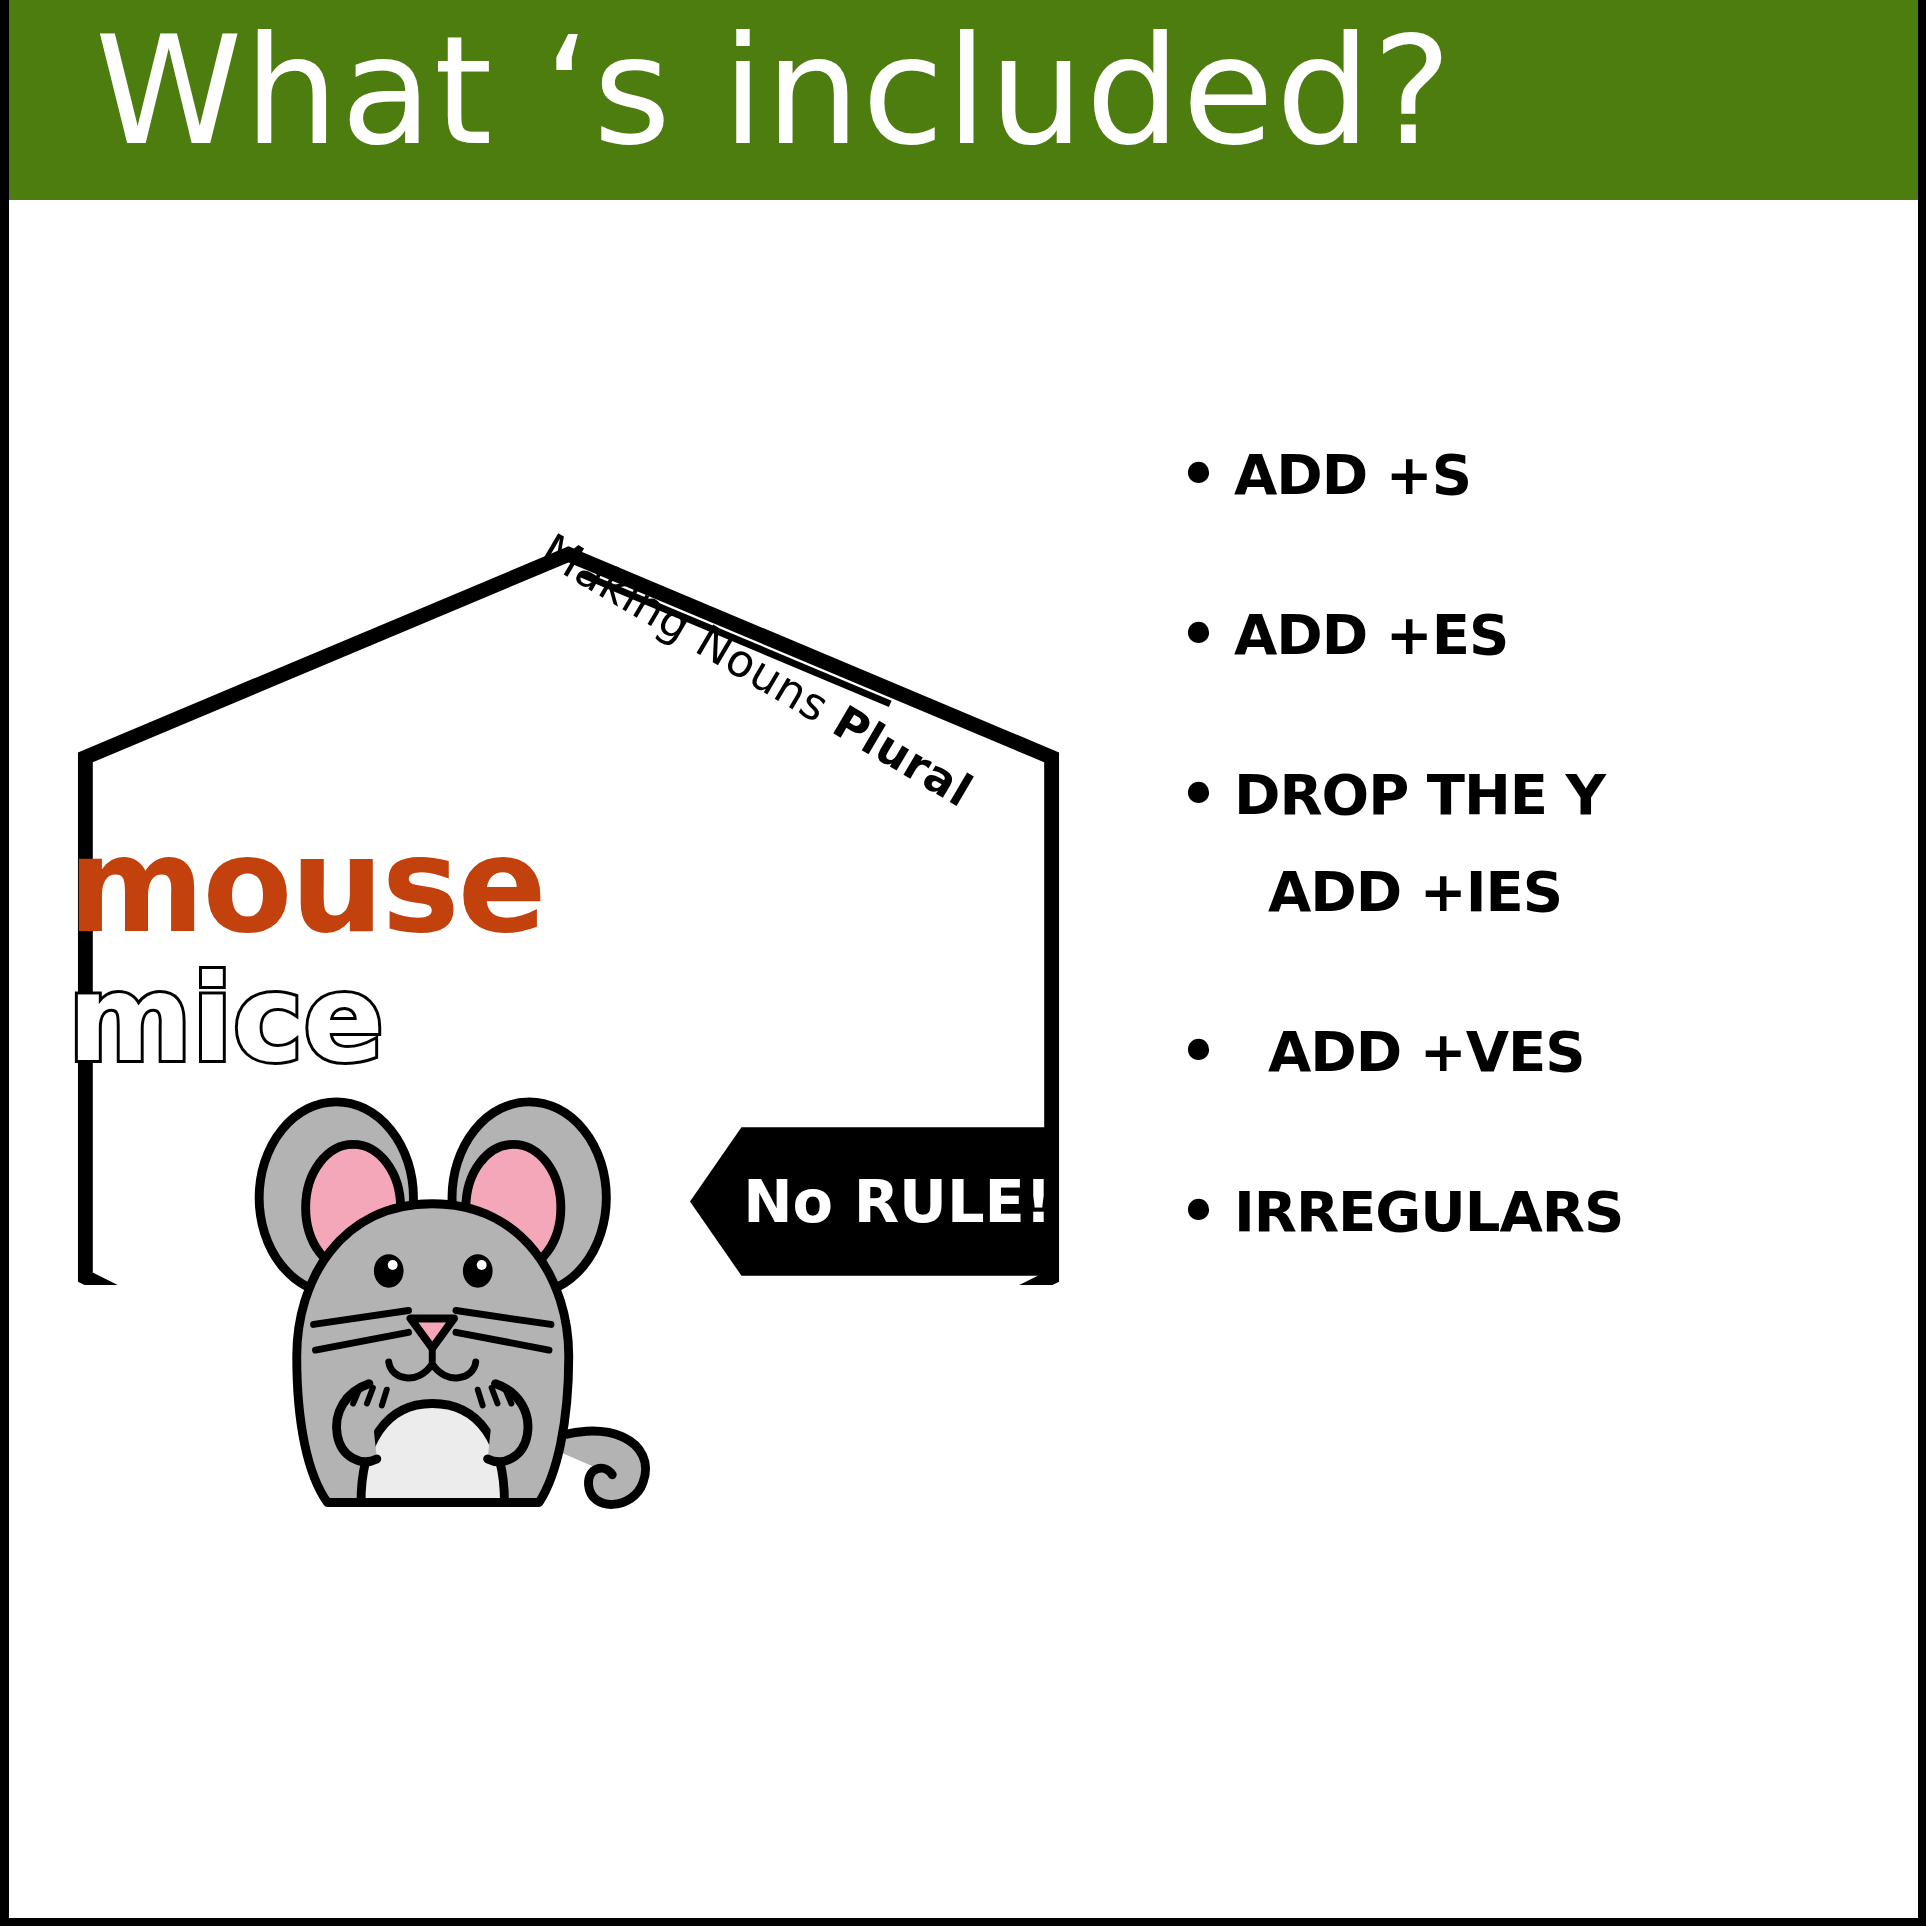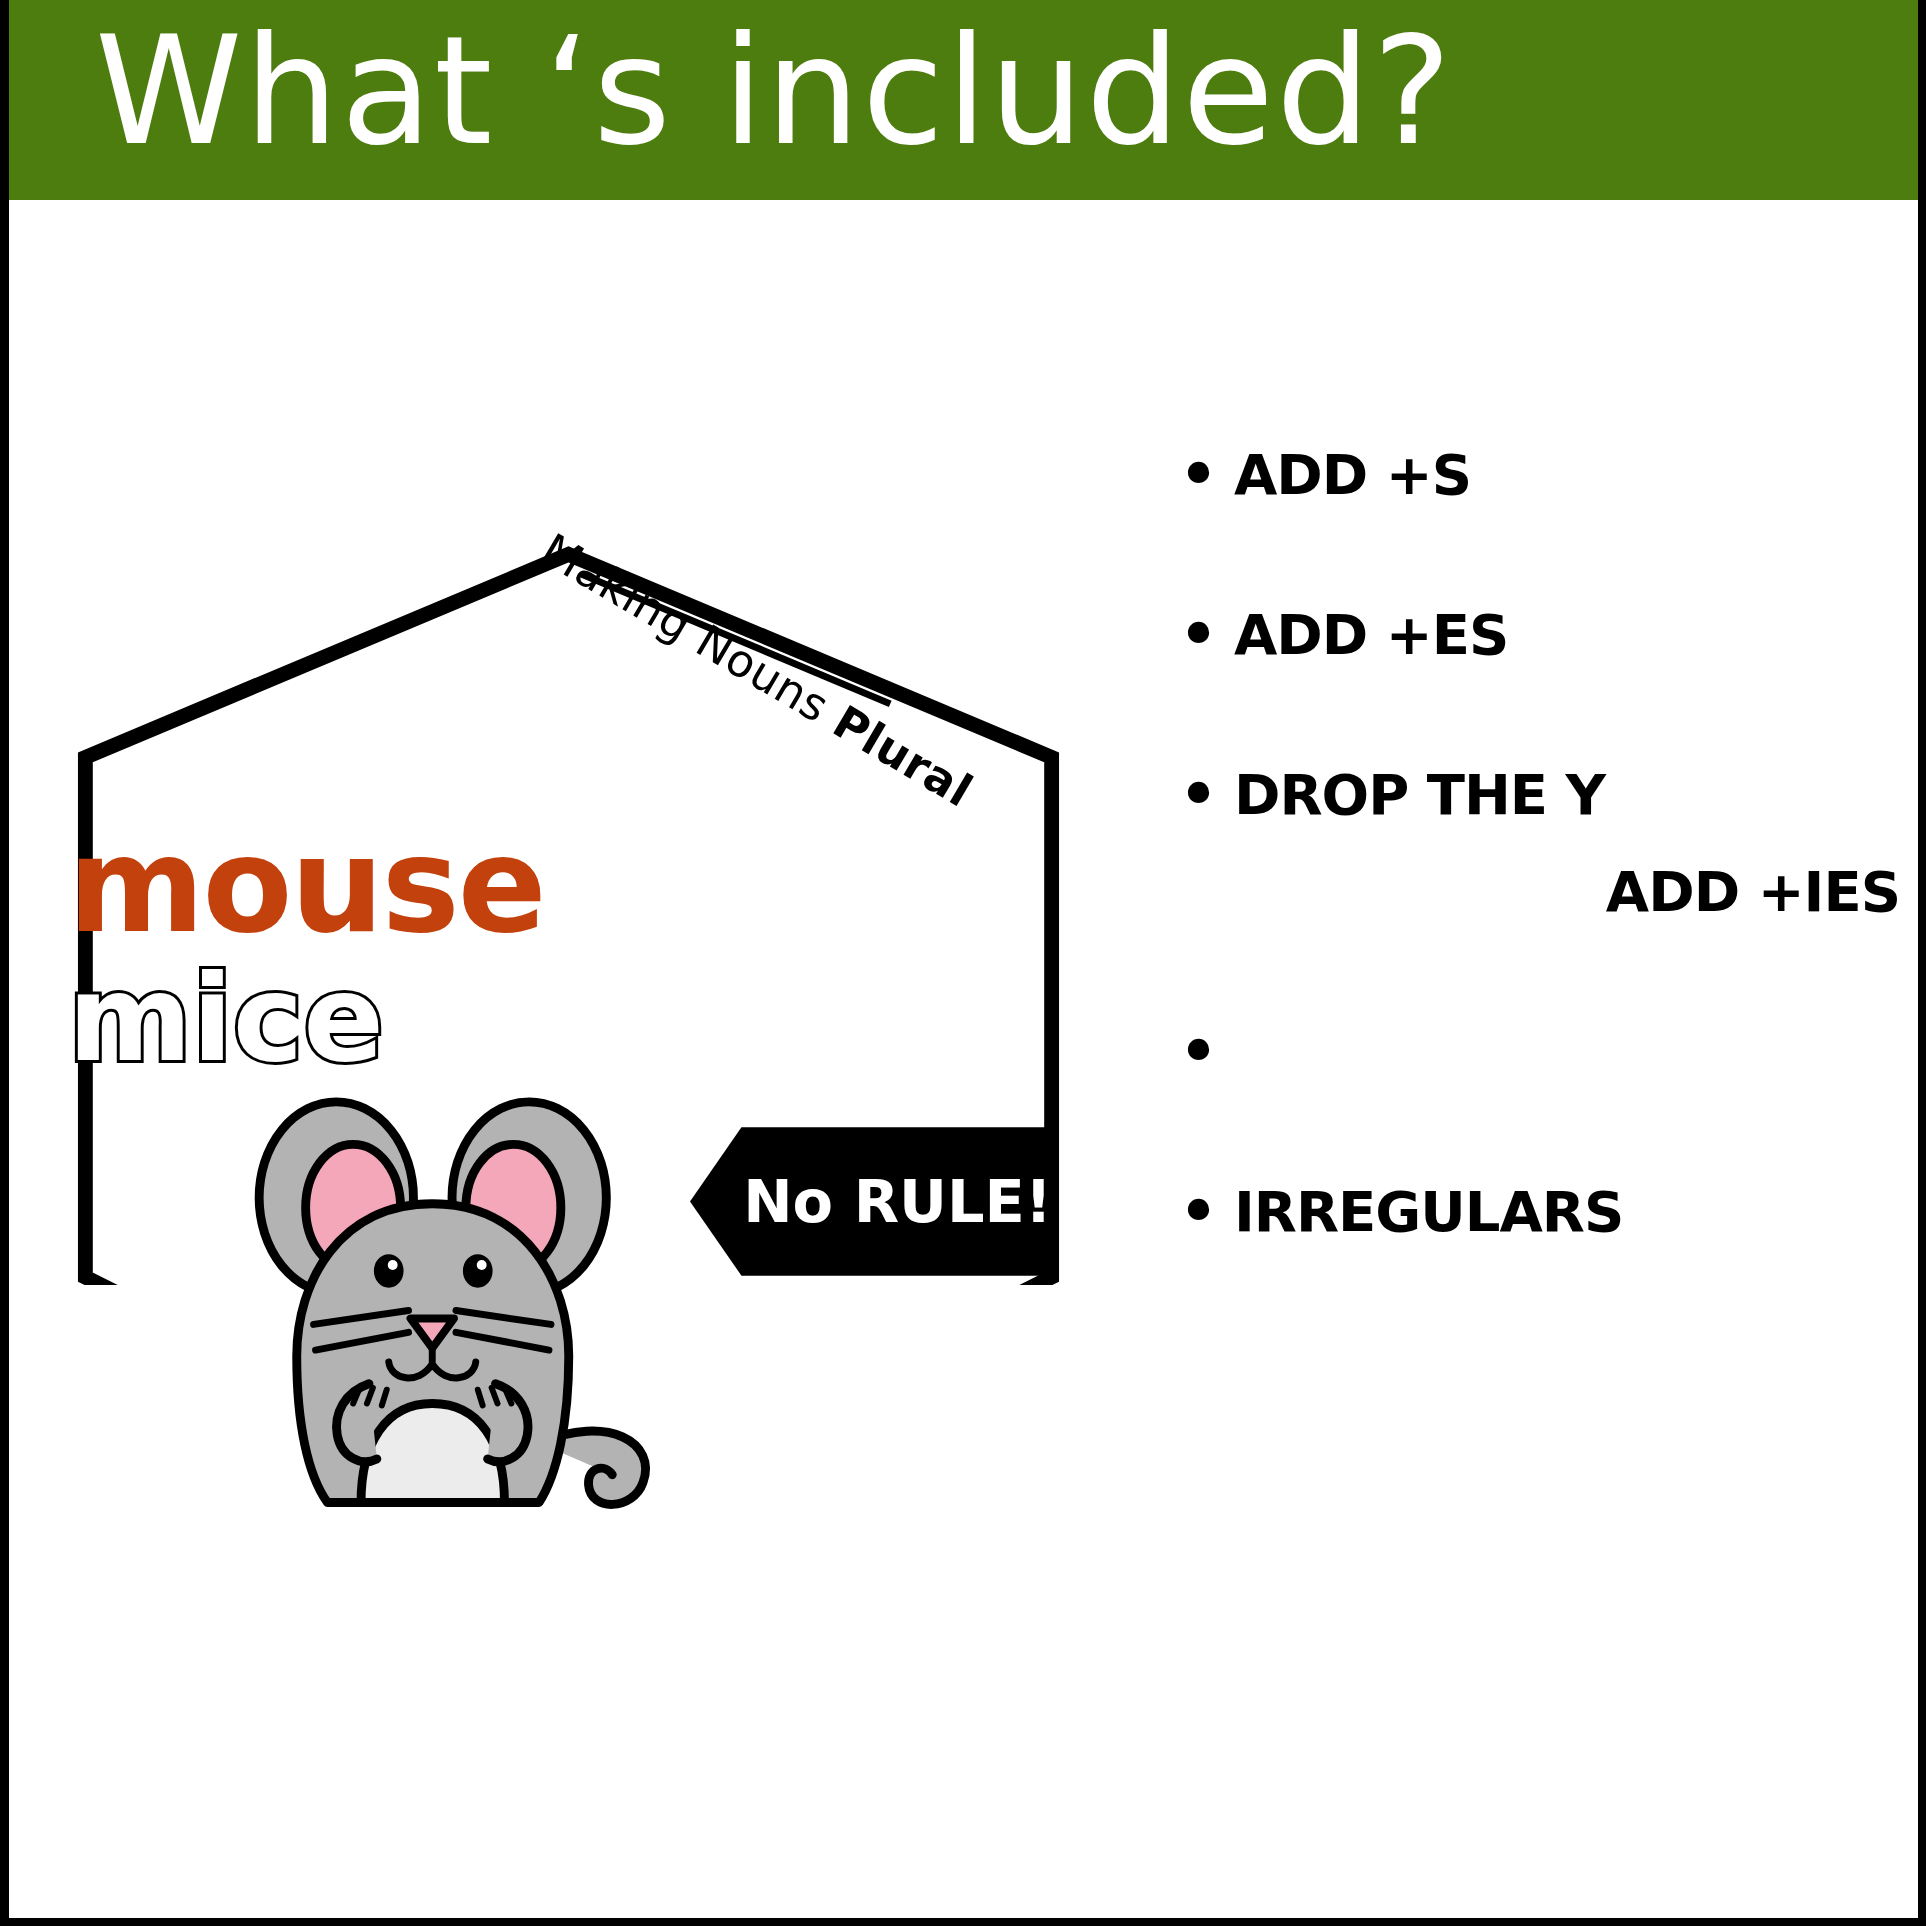--- a/index.html
+++ b/index.html
@@ -139,21 +139,21 @@
   }
   .bullet-line{
     font-family:"DejaVu Sans", sans-serif;
     font-weight:700;
     font-size:56px;
     line-height:97px;
     letter-spacing:-1px;
     white-space:nowrap;
     color:#000000;
   }
-  .bullet-line.indent{ padding-left:34px;text-align:right; }
+  .bullet-line.indent{ padding-left:34px; }
 </style>
 </head>
 <body>
 
 <div id="page">
 
   <div class="header-bar">
     <div class="header-title">What ‘s included?</div>
   </div>
 
@@ -240,20 +240,21 @@
       <div class="bullet-dot">•</div>
       <div class="bullet-text">
         <div class="bullet-line">DROP THE Y</div>
         <div class="bullet-line indent">ADD +IES</div>
       </div>
     </div>
 
     <div class="bullet-item">
       <div class="bullet-dot">•</div>
       <div class="bullet-text">
+        <div class="bullet-line indent">ADD +VES</div>
       </div>
     </div>
 
     <div class="bullet-item">
       <div class="bullet-dot">•</div>
       <div class="bullet-text">
         <div class="bullet-line">IRREGULARS</div>
       </div>
     </div>
 

